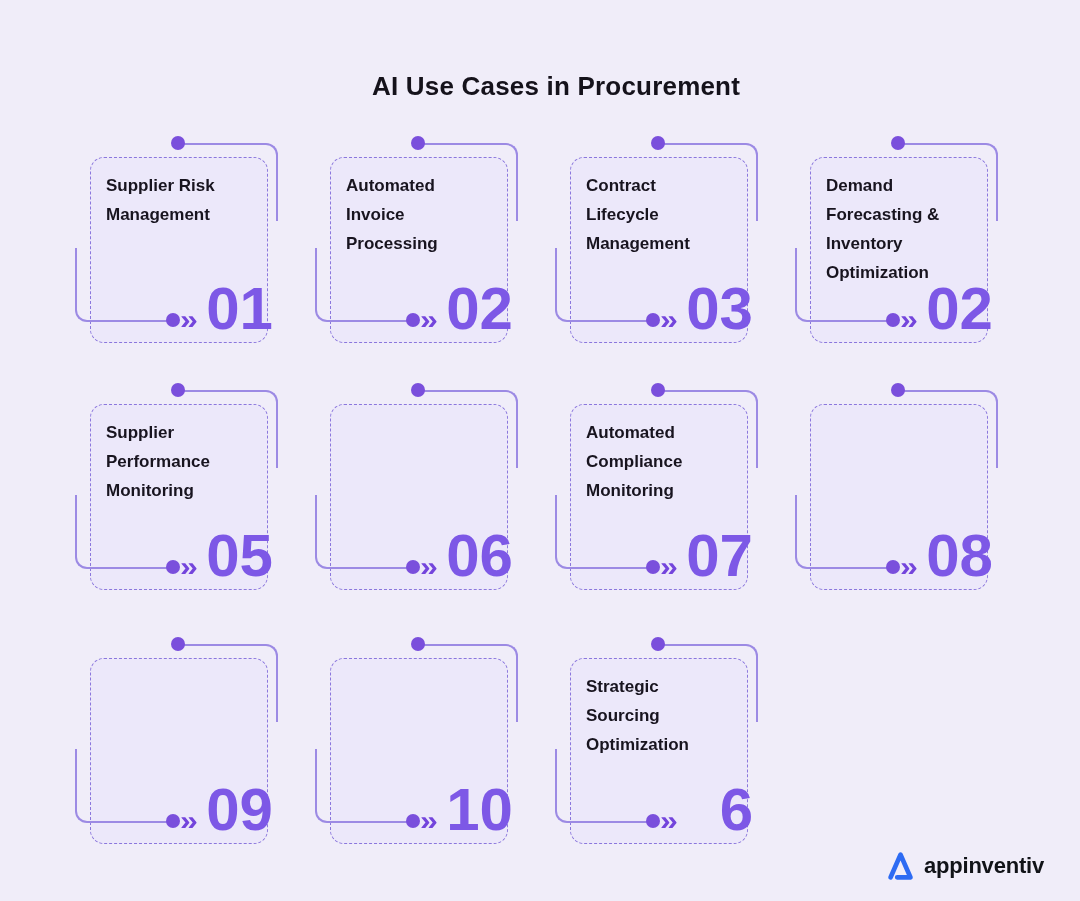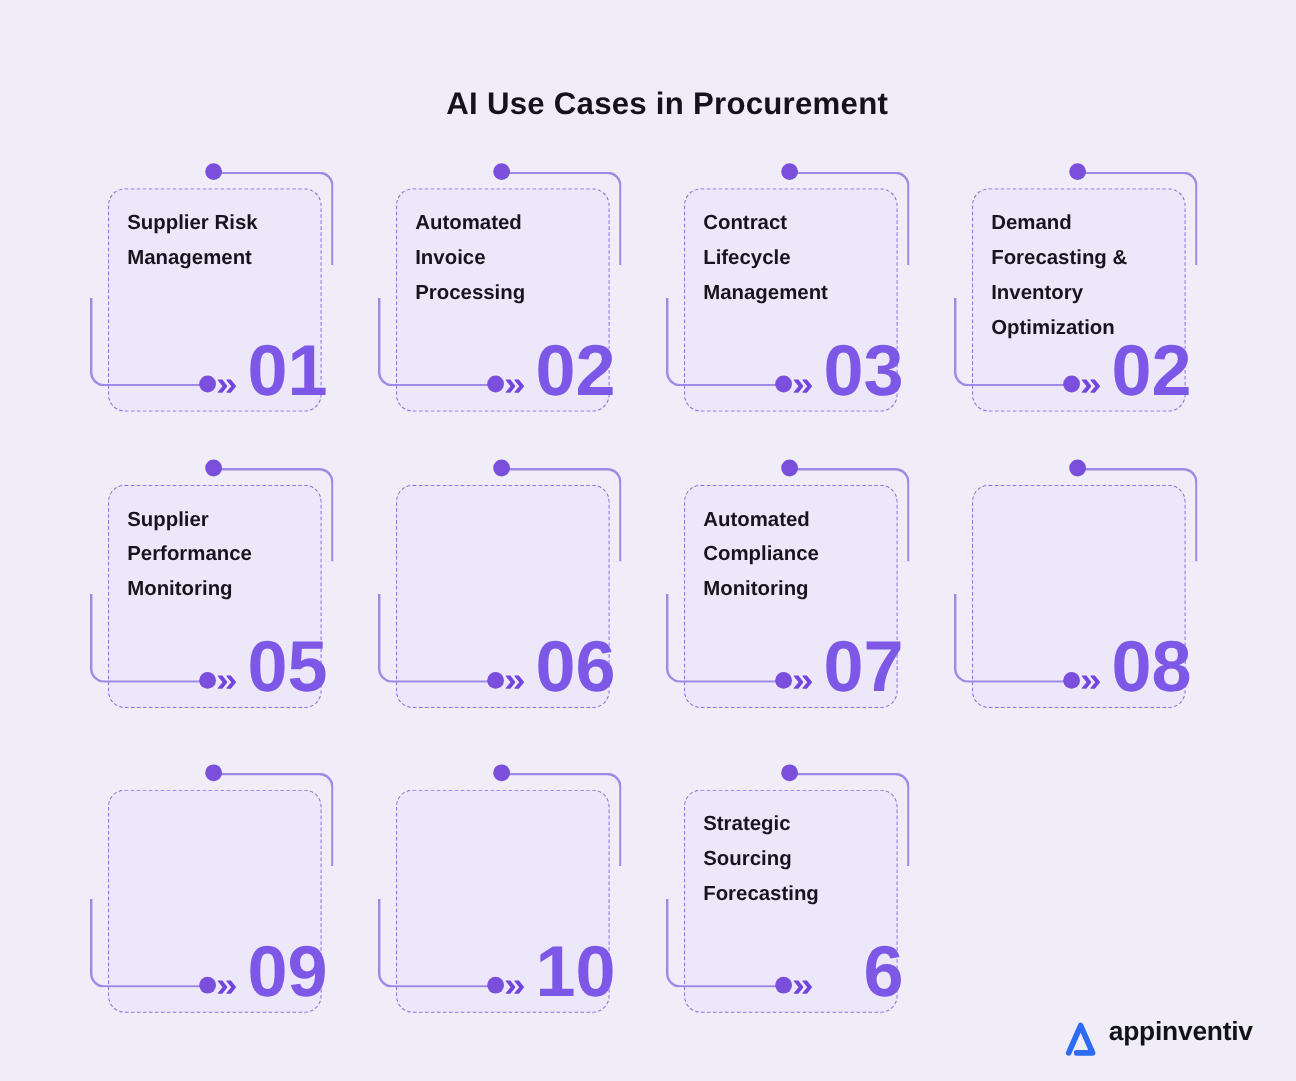--- a/index.html
+++ b/index.html
@@ -56,21 +56,21 @@
     background:#7A4FDC; border-radius:50%; z-index:2;
   }
   .chev {
     position:absolute; left:90px; top:149px;
     font-size:28px; font-weight:700; line-height:1;
     color:#7445DC; z-index:2;
     transform:scaleX(1.15); transform-origin:left center;
   }
   .logo {
     position:absolute; right:36px; bottom:16px;
-    display:flex; align-items:flex-start; gap:5px;
+    display:flex; align-items:center; gap:5px;
   }
   .logo-text {
     font-size:22px; font-weight:700; color:#111318; letter-spacing:-0.2px;
   }
 </style>
 </head>
 <body>
 
 <div class="page">
 
@@ -206,21 +206,21 @@
 
     <div class="card">
       <div class="box"></div>
       <div class="hook-top"></div>
       <div class="dot-top"></div>
       <div class="hook-bottom"></div>
       <div class="dot-bottom"></div>
       <div class="chev">»</div>
       <div class="label">Strategic
 Sourcing
-Forecasting</div>
+Optimization</div>
       <div class="num">6</div>
     </div>
 
   </div>
 
   <div class="logo">
     <span style="display:inline-flex;">
       <svg width="36" height="38" viewBox="0 0 38 38" aria-hidden="true">
         <path d="M8 31 L18.5 7 L29 31 L15 31" fill="none" stroke="#2D6BF3" stroke-width="5" stroke-linecap="round" stroke-linejoin="round"></path>
       </svg>

